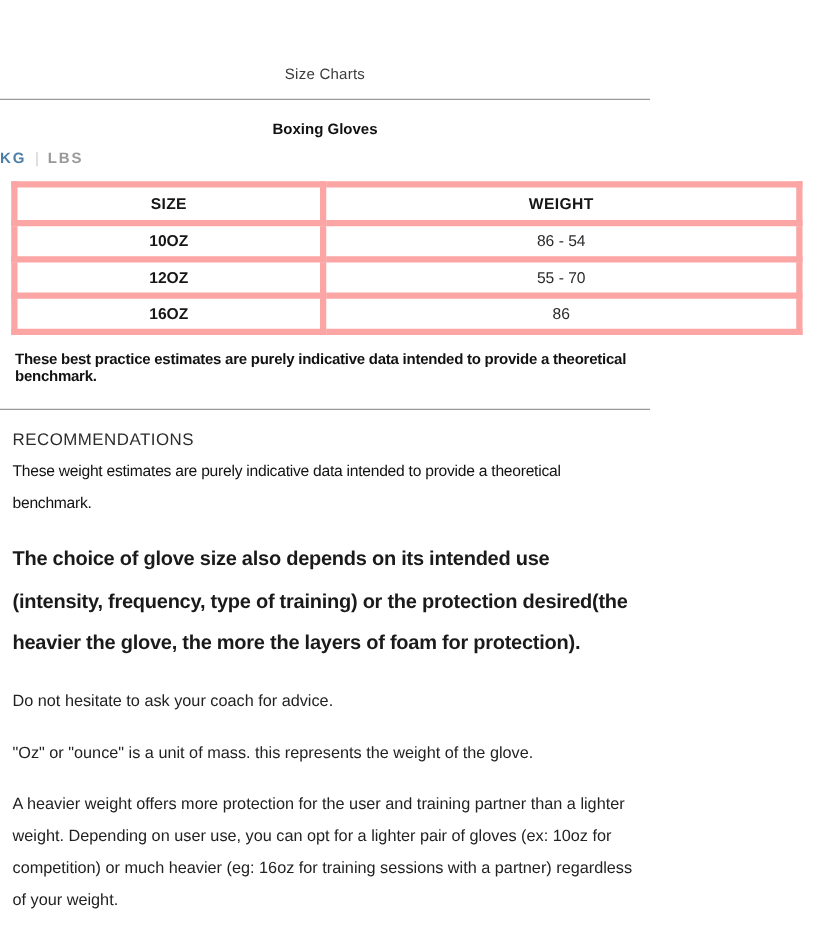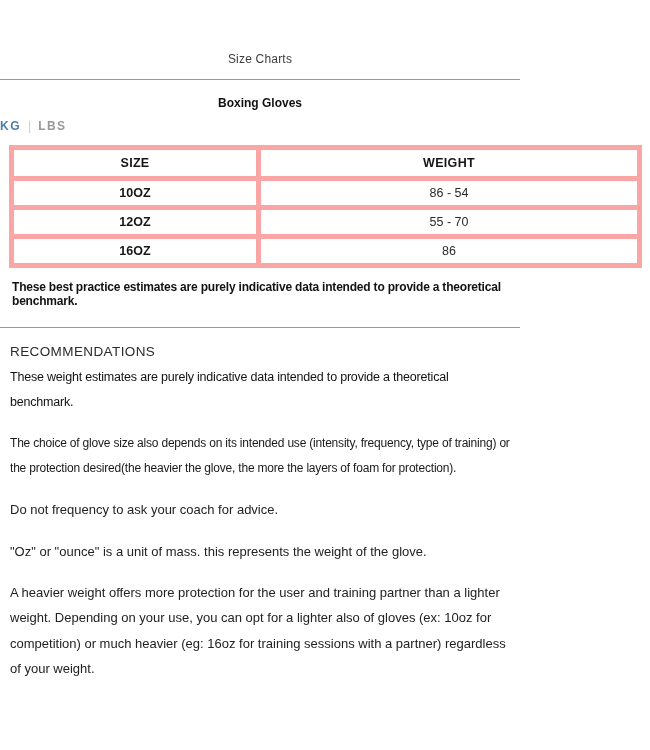--- a/index.html
+++ b/index.html
@@ -56,21 +56,21 @@
   .recommendations { padding:0 10px; }
   .rec-heading {
     margin-top:16px; font-size:13.5px; color:#2b2b2b; letter-spacing:0.4px;
   }
   .rec-p { margin:0 0 16px 0; line-height:1.85; }
   .rec-p.p-bold {
     font-weight:normal; font-size:12.5px; letter-spacing:-0.2px;
     color:#121212; line-height:2.0;
   }
   .rec-p.p-bold-small {
-    font-weight:normal; font-size:12px; letter-spacing:-0.2px;
+    font-weight:bold; font-size:16px; letter-spacing:-0.2px;
     color:#1a1a1a; line-height:2.1;
   }
   .rec-p.p-regular { font-size:13px; color:#222222; line-height:1.95; }
   .rec-spacer { height:6px; }
 </style>
 </head>
 <body>
 
 <div class="page">
 
@@ -114,18 +114,18 @@
     <p class="table-note">These best practice estimates are purely indicative data intended to provide a theoretical benchmark.</p>
   </div>
 
   <hr class="divider divider-2">
 
   <div class="recommendations">
     <div class="rec-heading">RECOMMENDATIONS</div>
     <div class="rec-spacer"></div>
     <p class="rec-p p-bold">These weight estimates are purely indicative data intended to provide a theoretical benchmark.</p>
     <p class="rec-p p-bold-small">The choice of glove size also depends on its intended use (intensity, frequency, type of training) or the protection desired(the heavier the glove, the more the layers of foam for protection).</p>
-    <p class="rec-p p-regular">Do not frequency to ask your coach for advice.</p>
+    <p class="rec-p p-regular">Do not hesitate to ask your coach for advice.</p>
     <p class="rec-p p-regular">"Oz" or "ounce" is a unit of mass. this represents the weight of the glove.</p>
-    <p class="rec-p p-regular">A heavier weight offers more protection for the user and training partner than a lighter weight. Depending on your use, you can opt for a lighter also of gloves (ex: 10oz for competition) or much heavier (eg: 16oz for training sessions with a partner) regardless of your weight.</p>
+    <p class="rec-p p-regular">A heavier weight offers more protection for the user and training partner than a lighter weight. Depending on user use, you can opt for a lighter pair of gloves (ex: 10oz for competition) or much heavier (eg: 16oz for training sessions with a partner) regardless of your weight.</p>
   </div>
 
 </div>
 
 </body></html>

